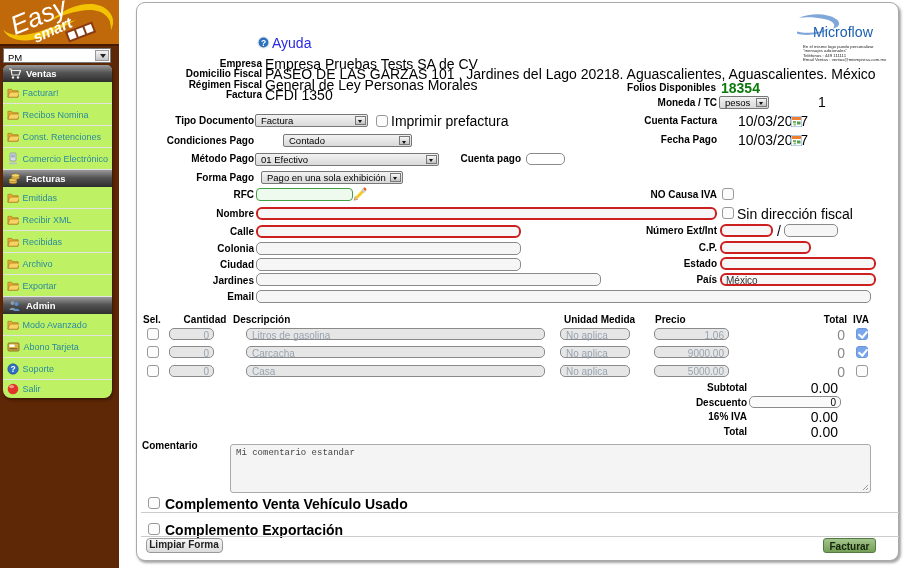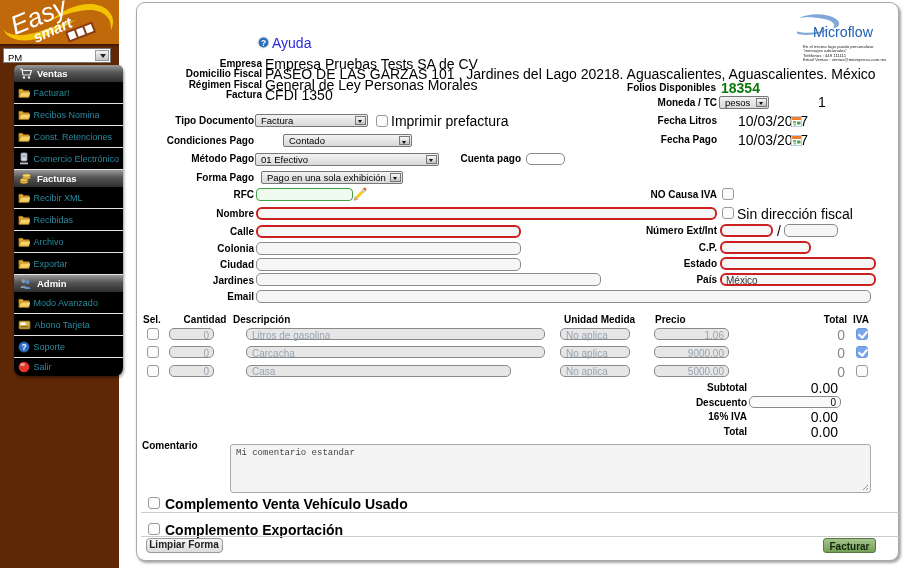--- a/index.html
+++ b/index.html
@@ -48,21 +48,21 @@
  <rect x="0" y="44" width="119" height="2" fill="#451b03"></rect>
 </svg>
 </div>
 
 <div class="abs" style="left:3px;top:48px;width:108px;height:15px;background:#fff;border:1px solid #777;box-sizing:border-box;">
   <span style="position:absolute;left:4px;top:2.5px;font-size:9.5px;">PM</span>
   <span style="position:absolute;right:1px;top:1px;bottom:1px;width:12px;background:linear-gradient(#f5f5f5,#c5c5c5);border:1px solid #999;"></span>
   <span style="position:absolute;right:4px;top:5px;border:3px solid transparent;border-top:4px solid #222;"></span>
 </div>
 
-<div class="abs" style="left:14px;top:65px;width:109px;background:#000000;border-radius:6px 6px 8px 8px;box-shadow:1px 2px 3px rgba(0,0,0,.4);">
+<div class="abs" style="left:3px;top:65px;width:109px;background:#bef264;border-radius:6px 6px 8px 8px;box-shadow:1px 2px 3px rgba(0,0,0,.4);">
   <div class="mhead" style="border-radius:5px 5px 0 0;">
     <svg width="13" height="13" viewBox="0 0 13 13">
           <path d="M1,2 h2 l1,6 h7 l1.5,-4.5 h-9" fill="none" stroke="#eee" stroke-width="1.2"></path>
           <circle cx="5" cy="10.5" r="1.2" fill="#eee"></circle>
           <circle cx="10" cy="10.5" r="1.2" fill="#eee"></circle>
         </svg>
     Ventas</div>
   <div class="mitem"><svg width="12" height="12" viewBox="0 0 13 12">
           <path d="M1,2 h4 l1,1.5 h6 v7 h-11 Z" fill="#eaaa30" stroke="#a1761c" stroke-width=".7"></path>
           <path d="M1,10.5 L3,5 h11 l-2.5,5.5 Z" fill="#f8d265" stroke="#a1761c" stroke-width=".7"></path>
@@ -84,20 +84,24 @@
     <svg width="13" height="13" viewBox="0 0 13 13">
           <ellipse cx="5" cy="10" rx="4" ry="1.7" fill="#e8b84a" stroke="#8a6a10" stroke-width=".5"></ellipse>
           <ellipse cx="5" cy="8" rx="4" ry="1.7" fill="#f0c75c" stroke="#8a6a10" stroke-width=".5"></ellipse>
           <ellipse cx="7.5" cy="5.5" rx="4" ry="1.7" fill="#e8b84a" stroke="#8a6a10" stroke-width=".5"></ellipse>
           <ellipse cx="7.5" cy="3.5" rx="4" ry="1.7" fill="#f6d46e" stroke="#8a6a10" stroke-width=".5"></ellipse>
         </svg>
     Facturas</div>
   <div class="mitem"><svg width="12" height="12" viewBox="0 0 13 12">
           <path d="M1,2 h4 l1,1.5 h6 v7 h-11 Z" fill="#eaaa30" stroke="#a1761c" stroke-width=".7"></path>
           <path d="M1,10.5 L3,5 h11 l-2.5,5.5 Z" fill="#f8d265" stroke="#a1761c" stroke-width=".7"></path>
+        </svg>Emitidas</div>
+  <div class="mitem"><svg width="12" height="12" viewBox="0 0 13 12">
+          <path d="M1,2 h4 l1,1.5 h6 v7 h-11 Z" fill="#eaaa30" stroke="#a1761c" stroke-width=".7"></path>
+          <path d="M1,10.5 L3,5 h11 l-2.5,5.5 Z" fill="#f8d265" stroke="#a1761c" stroke-width=".7"></path>
         </svg>Recibir XML</div>
   <div class="mitem"><svg width="12" height="12" viewBox="0 0 13 12">
           <path d="M1,2 h4 l1,1.5 h6 v7 h-11 Z" fill="#eaaa30" stroke="#a1761c" stroke-width=".7"></path>
           <path d="M1,10.5 L3,5 h11 l-2.5,5.5 Z" fill="#f8d265" stroke="#a1761c" stroke-width=".7"></path>
         </svg>Recibidas</div>
   <div class="mitem"><svg width="12" height="12" viewBox="0 0 13 12">
           <path d="M1,2 h4 l1,1.5 h6 v7 h-11 Z" fill="#eaaa30" stroke="#a1761c" stroke-width=".7"></path>
           <path d="M1,10.5 L3,5 h11 l-2.5,5.5 Z" fill="#f8d265" stroke="#a1761c" stroke-width=".7"></path>
         </svg>Archivo</div>
   <div class="mitem"><svg width="12" height="12" viewBox="0 0 13 12">
@@ -147,21 +151,21 @@
 <div class="lbl" style="left:100px;top:79.5px;width:162px;">Régimen Fiscal</div>
 <div class="val" style="left:265px;top:79.5px;">General de Ley Personas Morales</div>
 <div class="lbl" style="left:100px;top:90px;width:162px;">Factura</div>
 <div class="val" style="left:265px;top:90px;">CFDI 1350</div>
 
 <div class="lbl" style="left:560px;top:82.5px;width:156px;">Folios Disponibles</div>
 <div class="val b" style="left:721px;top:82.5px;color:#0a7a0a;">18354</div>
 <div class="lbl" style="left:560px;top:97.5px;width:157px;">Moneda / TC</div>
 <div class="sel" style="left:719px;top:95.5px;width:50px;">pesos<span class="ar"></span></div>
 <div class="val" style="left:818px;top:97px;">1</div>
-<div class="lbl" style="left:560px;top:116px;width:157px;">Fecha Litros</div>
+<div class="lbl" style="left:560px;top:116px;width:157px;">Cuenta Factura</div>
 <div class="val" style="left:738px;top:116px;">10/03/2017</div>
 <svg class="abs" style="left:791px;top:115.5px;" width="11" height="11" viewBox="0 0 11 11">
       <rect x="0" y="0" width="11" height="11" rx="1.5" fill="#fff" stroke="#6a9ad0" stroke-width="1"></rect>
       <rect x="1" y="1" width="9" height="3" fill="#f08030"></rect>
       <rect x="2" y="5" width="3" height="2" fill="#7ab060"></rect>
       <rect x="6" y="5.5" width="3.5" height="3" fill="#50a050"></rect>
       <rect x="2.5" y="7.5" width="2.5" height="2" fill="#90c080"></rect>
     </svg>
 <div class="lbl" style="left:560px;top:135px;width:157px;">Fecha Pago</div>
 <div class="val" style="left:738px;top:135px;">10/03/2017</div>
@@ -278,21 +282,21 @@
 <div class="inp dis" style="left:654px;top:346px;width:75px;height:12px;">
       <span style="position:absolute;right:4px;top:0.5px;color:#98a4b0;">9000.00</span>
     </div>
 <div class="val" style="left:800px;top:348px;width:45px;text-align:right;color:#888;">0</div>
 <span class="cb chk" style="left:856px;top:346px;"></span>
 
 <span class="cb" style="left:147px;top:364.5px;"></span>
 <div class="inp dis" style="left:169px;top:364.5px;width:45px;height:12px;">
       <span style="position:absolute;right:4px;top:0.5px;color:#98a4b0;">0</span>
     </div>
-<div class="inp dis" style="left:246px;top:364.5px;width:265px;height:12px;padding-left:21px;">
+<div class="inp dis" style="left:246px;top:364.5px;width:299px;height:12px;padding-left:21px;">
       <span style="position:absolute;left:5px;top:0.5px;color:#98a4b0;">Casa</span>
     </div>
 <div class="inp dis" style="left:560px;top:364.5px;width:70px;height:12px;">
       <span style="position:absolute;left:5px;top:0.5px;color:#98a4b0;">No aplica</span>
     </div>
 <div class="inp dis" style="left:654px;top:364.5px;width:75px;height:12px;">
       <span style="position:absolute;right:4px;top:0.5px;color:#98a4b0;">5000.00</span>
     </div>
 <div class="val" style="left:800px;top:366.5px;width:45px;text-align:right;color:#888;">0</div>
 <span class="cb" style="left:856px;top:364.5px;"></span>

